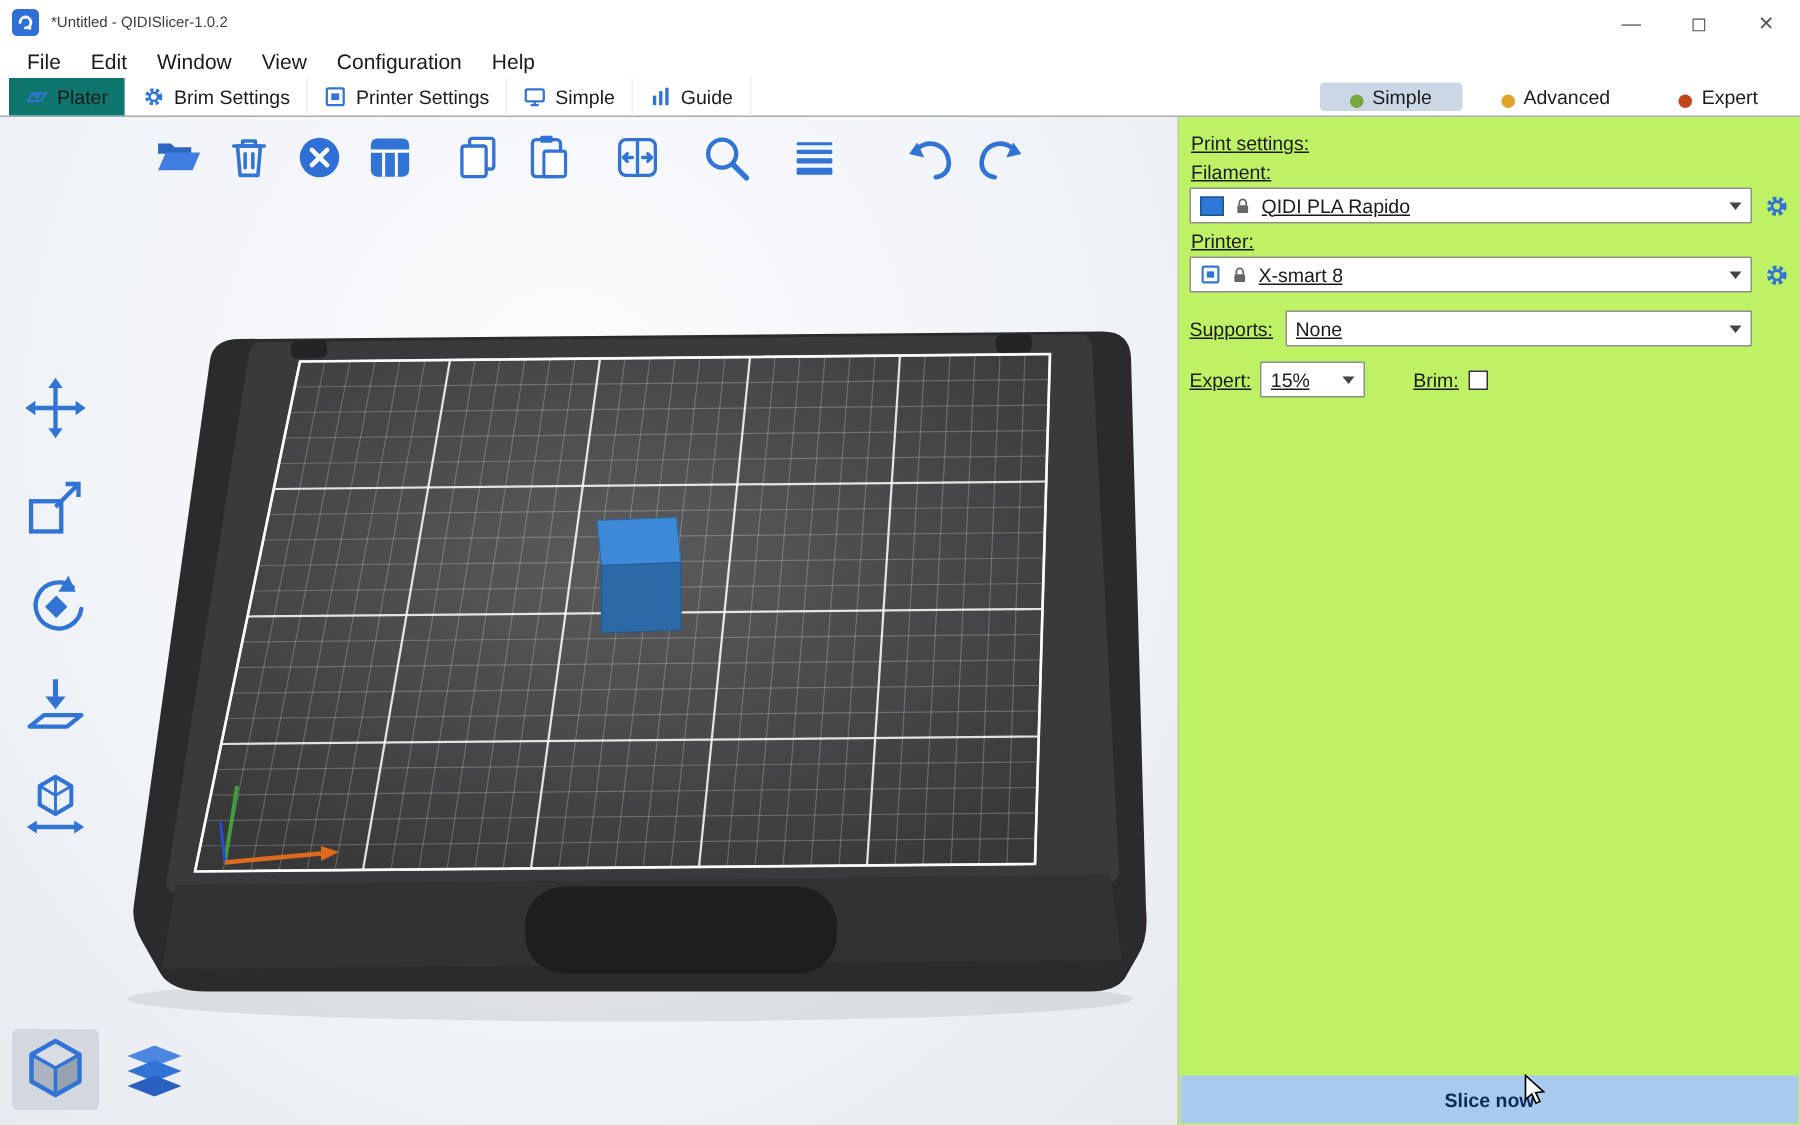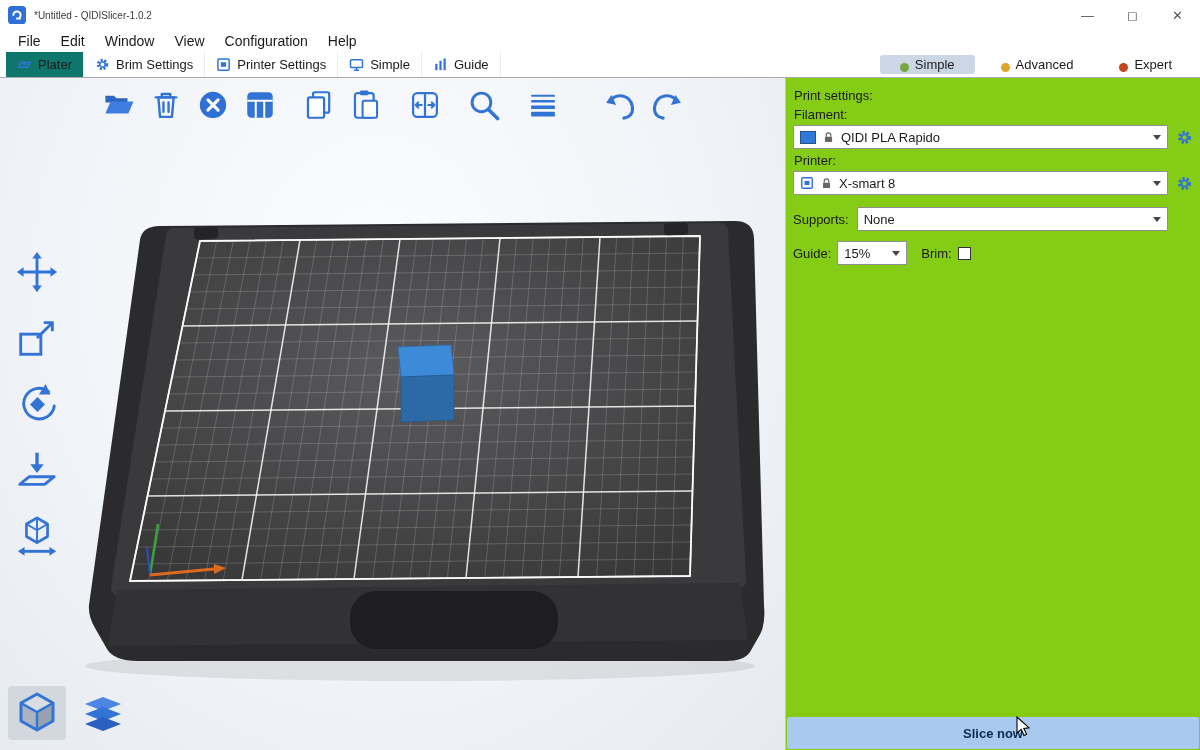--- a/index.html
+++ b/index.html
@@ -45,36 +45,36 @@
   .lbtn { width:58px; height:52px; display:flex; align-items:center; justify-content:center; background:transparent; border:none; }
   .lbtn svg { width:46px; height:46px; }
 
   
   .vswitch { position:absolute; left:8px; bottom:10px; display:flex; gap:8px; }
   .vbtn { width:58px; height:54px; display:flex; align-items:center; justify-content:center; border:none; background:transparent; border-radius:4px; }
   .vbtn.active { background:#d3d8de; }
   .vbtn svg { width:48px; height:48px; }
 
   
-  .sidebar { width:415px; background:#84cc16; border-left:1px solid #c5c5c5; position:relative; padding:6px 5px 0 7px; }
+  .sidebar { width:415px; background:#bef264; border-left:1px solid #c5c5c5; position:relative; padding:6px 5px 0 7px;text-decoration:underline; }
   .slabel { font-size:13px; margin:4px 0 3px 1px; }
   .crow { display:flex; align-items:center; gap:5px; }
   .combo { flex:1; height:24px; border:1px solid #8f8f8f; border-radius:1px; background:#fff; display:flex; align-items:center; gap:6px; padding:0 6px; font-size:13px; }
   .combo .ctext { white-space:nowrap; overflow:hidden; }
   .chev { width:0; height:0; border-left:4px solid transparent; border-right:4px solid transparent; border-top:5px solid #444; margin-left:auto; }
   .gbtn { width:22px; height:22px; display:flex; align-items:center; justify-content:center; background:transparent; border:none; color:#3273d6; }
   .gbtn svg { width:17px; height:17px; }
   .combo-gear { width:14px; height:14px; color:#3273d6; flex:0 0 auto; }
   .lock { width:13px; height:13px; flex:0 0 auto; }
   .swatch { width:16px; height:13px; border:1px solid #23538f; flex:0 0 auto; }
   .mini-printer { width:14px; height:14px; color:#3273d6; flex:0 0 auto; }
   .row-supports { margin-top:12px; display:flex; align-items:center; gap:8px; padding-right:27px; }
   .row-infill { margin-top:10px; display:flex; align-items:center; }
   .combo.small { flex:0 0 70px; }
-  .brim-label { margin-left:14px; margin-right:6px; }
+  .brim-label { margin-left:32px; margin-right:6px; }
   .chk { width:13px; height:13px; border:1px solid #333; background:#fff; display:inline-block; }
   .slice { position:absolute; left:1px; right:1px; bottom:1px; height:32px; border:none; border-radius:2px; font-family:"Liberation Sans",sans-serif; font-size:13px; font-weight:bold; color:#0d2a52; }
 
   .cursor { position:absolute; left:1016px; top:716px; pointer-events:none; z-index:50; }
 </style>
 </head>
 <body>
 
 <div class="titlebar">
   <svg class="appicon" viewBox="0 0 20 20">
@@ -429,21 +429,21 @@
 
     <div class="row-supports">
       <span>Supports:</span>
       <div class="combo">
         <span class="ctext">None</span>
         <span class="chev"></span>
       </div>
     </div>
 
     <div class="row-infill">
-      <span style="margin-right:6px">Guide:</span>
+      <span style="margin-right:6px">Expert:</span>
       <div class="combo small">
         <span class="ctext">15%</span>
         <span class="chev"></span>
       </div>
       <span class="brim-label">Brim:</span>
       <span class="chk"></span>
     </div>
 
     <button class="slice" style="background: rgb(169, 201, 239);">Slice now</button>
   </div>

